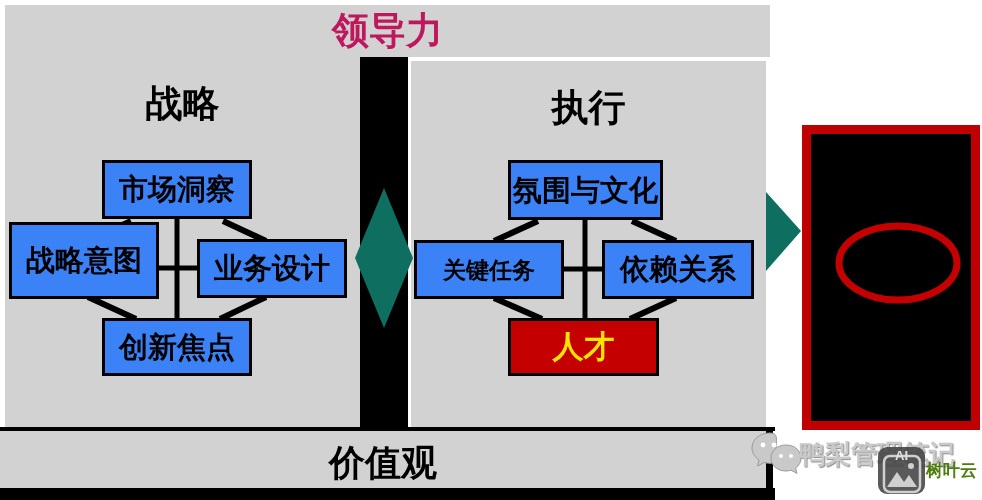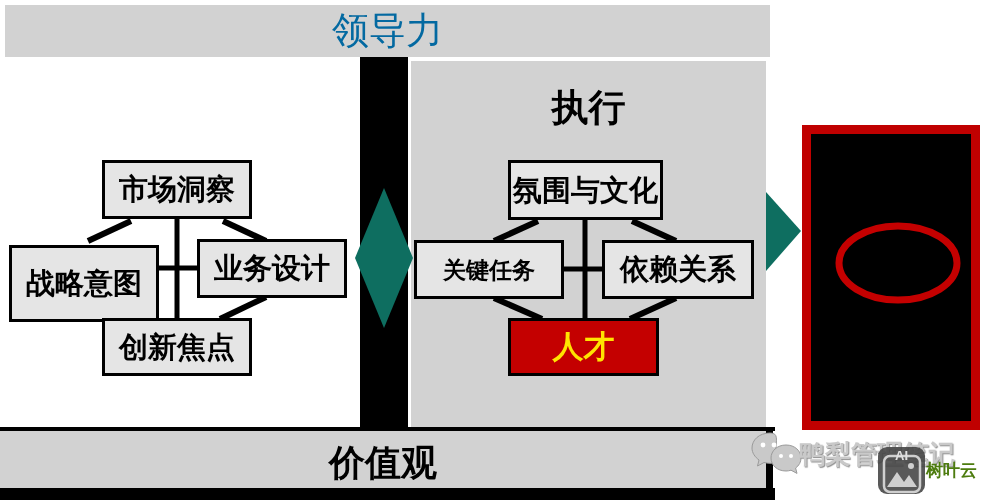--- a/index.html
+++ b/index.html
@@ -3,35 +3,35 @@
 <meta charset="utf-8">
 <style>
   html,body{margin:0;padding:0;background:#ffffff;}
   .stage{
     position:relative;width:982px;height:500px;background:#ffffff;overflow:hidden;
     font-family:"Liberation Sans","DejaVu Sans",sans-serif;
   }
   .bar, .panel{position:absolute;background:#d2d2d2;}
   .bar{display:flex;align-items:center;justify-content:center;}
   #top-bar{left:5px;top:5px;width:765px;height:52px;z-index:1;}
-  #top-bar .bar-label{font-size:37px;font-weight:normal;color:#0369a1;}
+  #top-bar .bar-label{font-size:37px;font-weight:bold;color:#be185d;}
   #left-panel{left:5px;top:57px;width:355px;height:370px;z-index:1;}
   #mid-strip{position:absolute;left:360px;top:57px;width:48px;height:370px;background:#000;z-index:1;}
   #right-panel{left:411px;top:61px;width:355px;height:366px;z-index:1;}
   .panel-title{position:absolute;width:100%;top:22px;text-align:center;
     font-size:37px;font-weight:bold;color:#000;}
   #overlay{position:absolute;left:0;top:0;width:982px;height:500px;z-index:2;pointer-events:none;}
   .node{
-    position:absolute;background:#e5e5e5;border:3px solid #000;box-sizing:border-box;
+    position:absolute;background:#3b82f6;border:3px solid #000;box-sizing:border-box;
     display:flex;flex-direction:column;align-items:center;justify-content:center;
     font-size:29px;font-weight:bold;color:#000;z-index:3;line-height:1.05;text-align:center;
   }
   
   #n-market{left:102px;top:160px;width:150px;height:59px;}
-  #n-intent{left:9px;top:245px;width:150px;height:77px;}
+  #n-intent{left:9px;top:222px;width:150px;height:77px;}
   #n-design{left:197px;top:239px;width:150px;height:59px;}
   #n-focus{left:102px;top:318px;width:150px;height:58px;}
   
   #n-culture{left:508px;top:160px;width:155px;height:60px;}
   #n-tasks{left:414px;top:240px;width:150px;height:59px;font-size:23px;line-height:26px;}
   #n-org{left:602px;top:240px;width:152px;height:59px;}
   #n-talent{left:508px;top:318px;width:151px;height:58px;background:#c40000;color:#ffe400;font-size:31px;}
   
   #bottom-line{position:absolute;left:0;top:427px;width:775px;height:4px;background:#000;z-index:1;}
   #bottom-bar{left:0;top:431px;width:766px;height:65px;z-index:1;}
@@ -53,20 +53,23 @@
 </style>
 </head>
 <body>
 
 <div class="stage">
 
   <div class="bar" id="top-bar">
     <span class="bar-label">领导力</span>
   </div>
 
+  <div class="panel" id="left-panel">
+    <div class="panel-title">战略</div>
+  </div>
 
   <div id="mid-strip"></div>
 
   <div class="panel" id="right-panel">
     <div class="panel-title">执行</div>
   </div>
 
   <svg id="overlay" viewBox="0 0 982 500">
 
     <g stroke="#000000" stroke-width="5">

